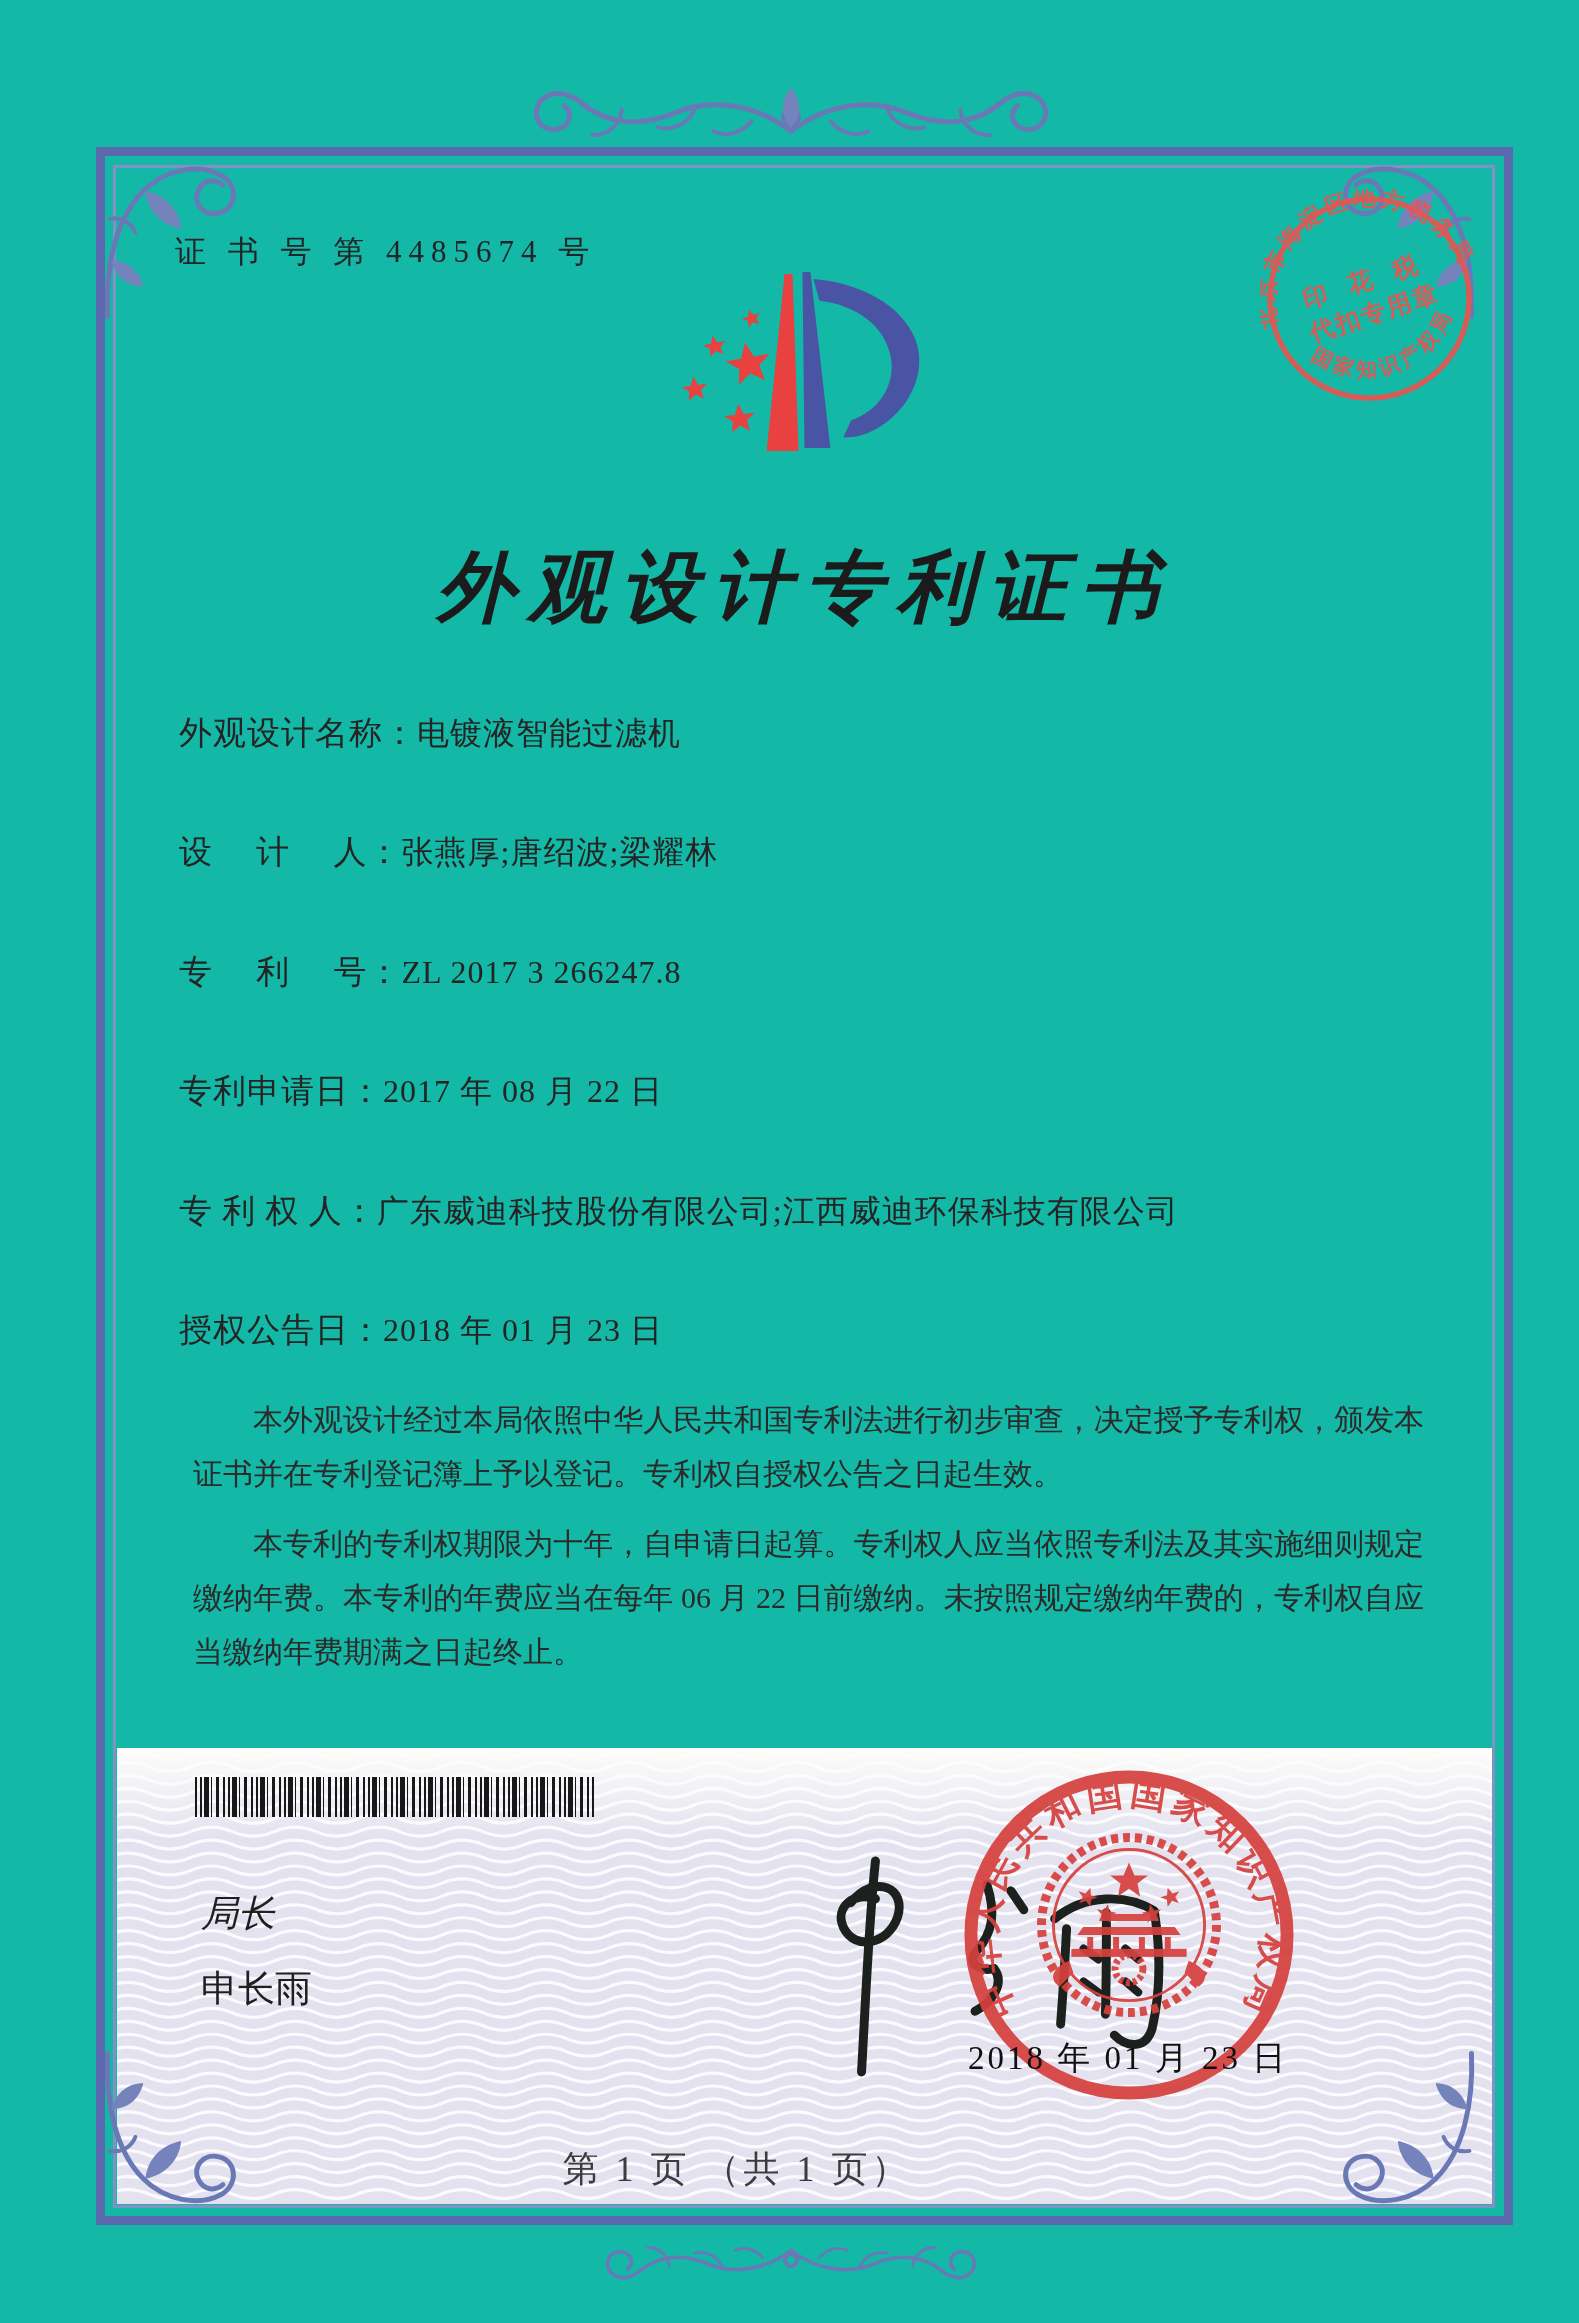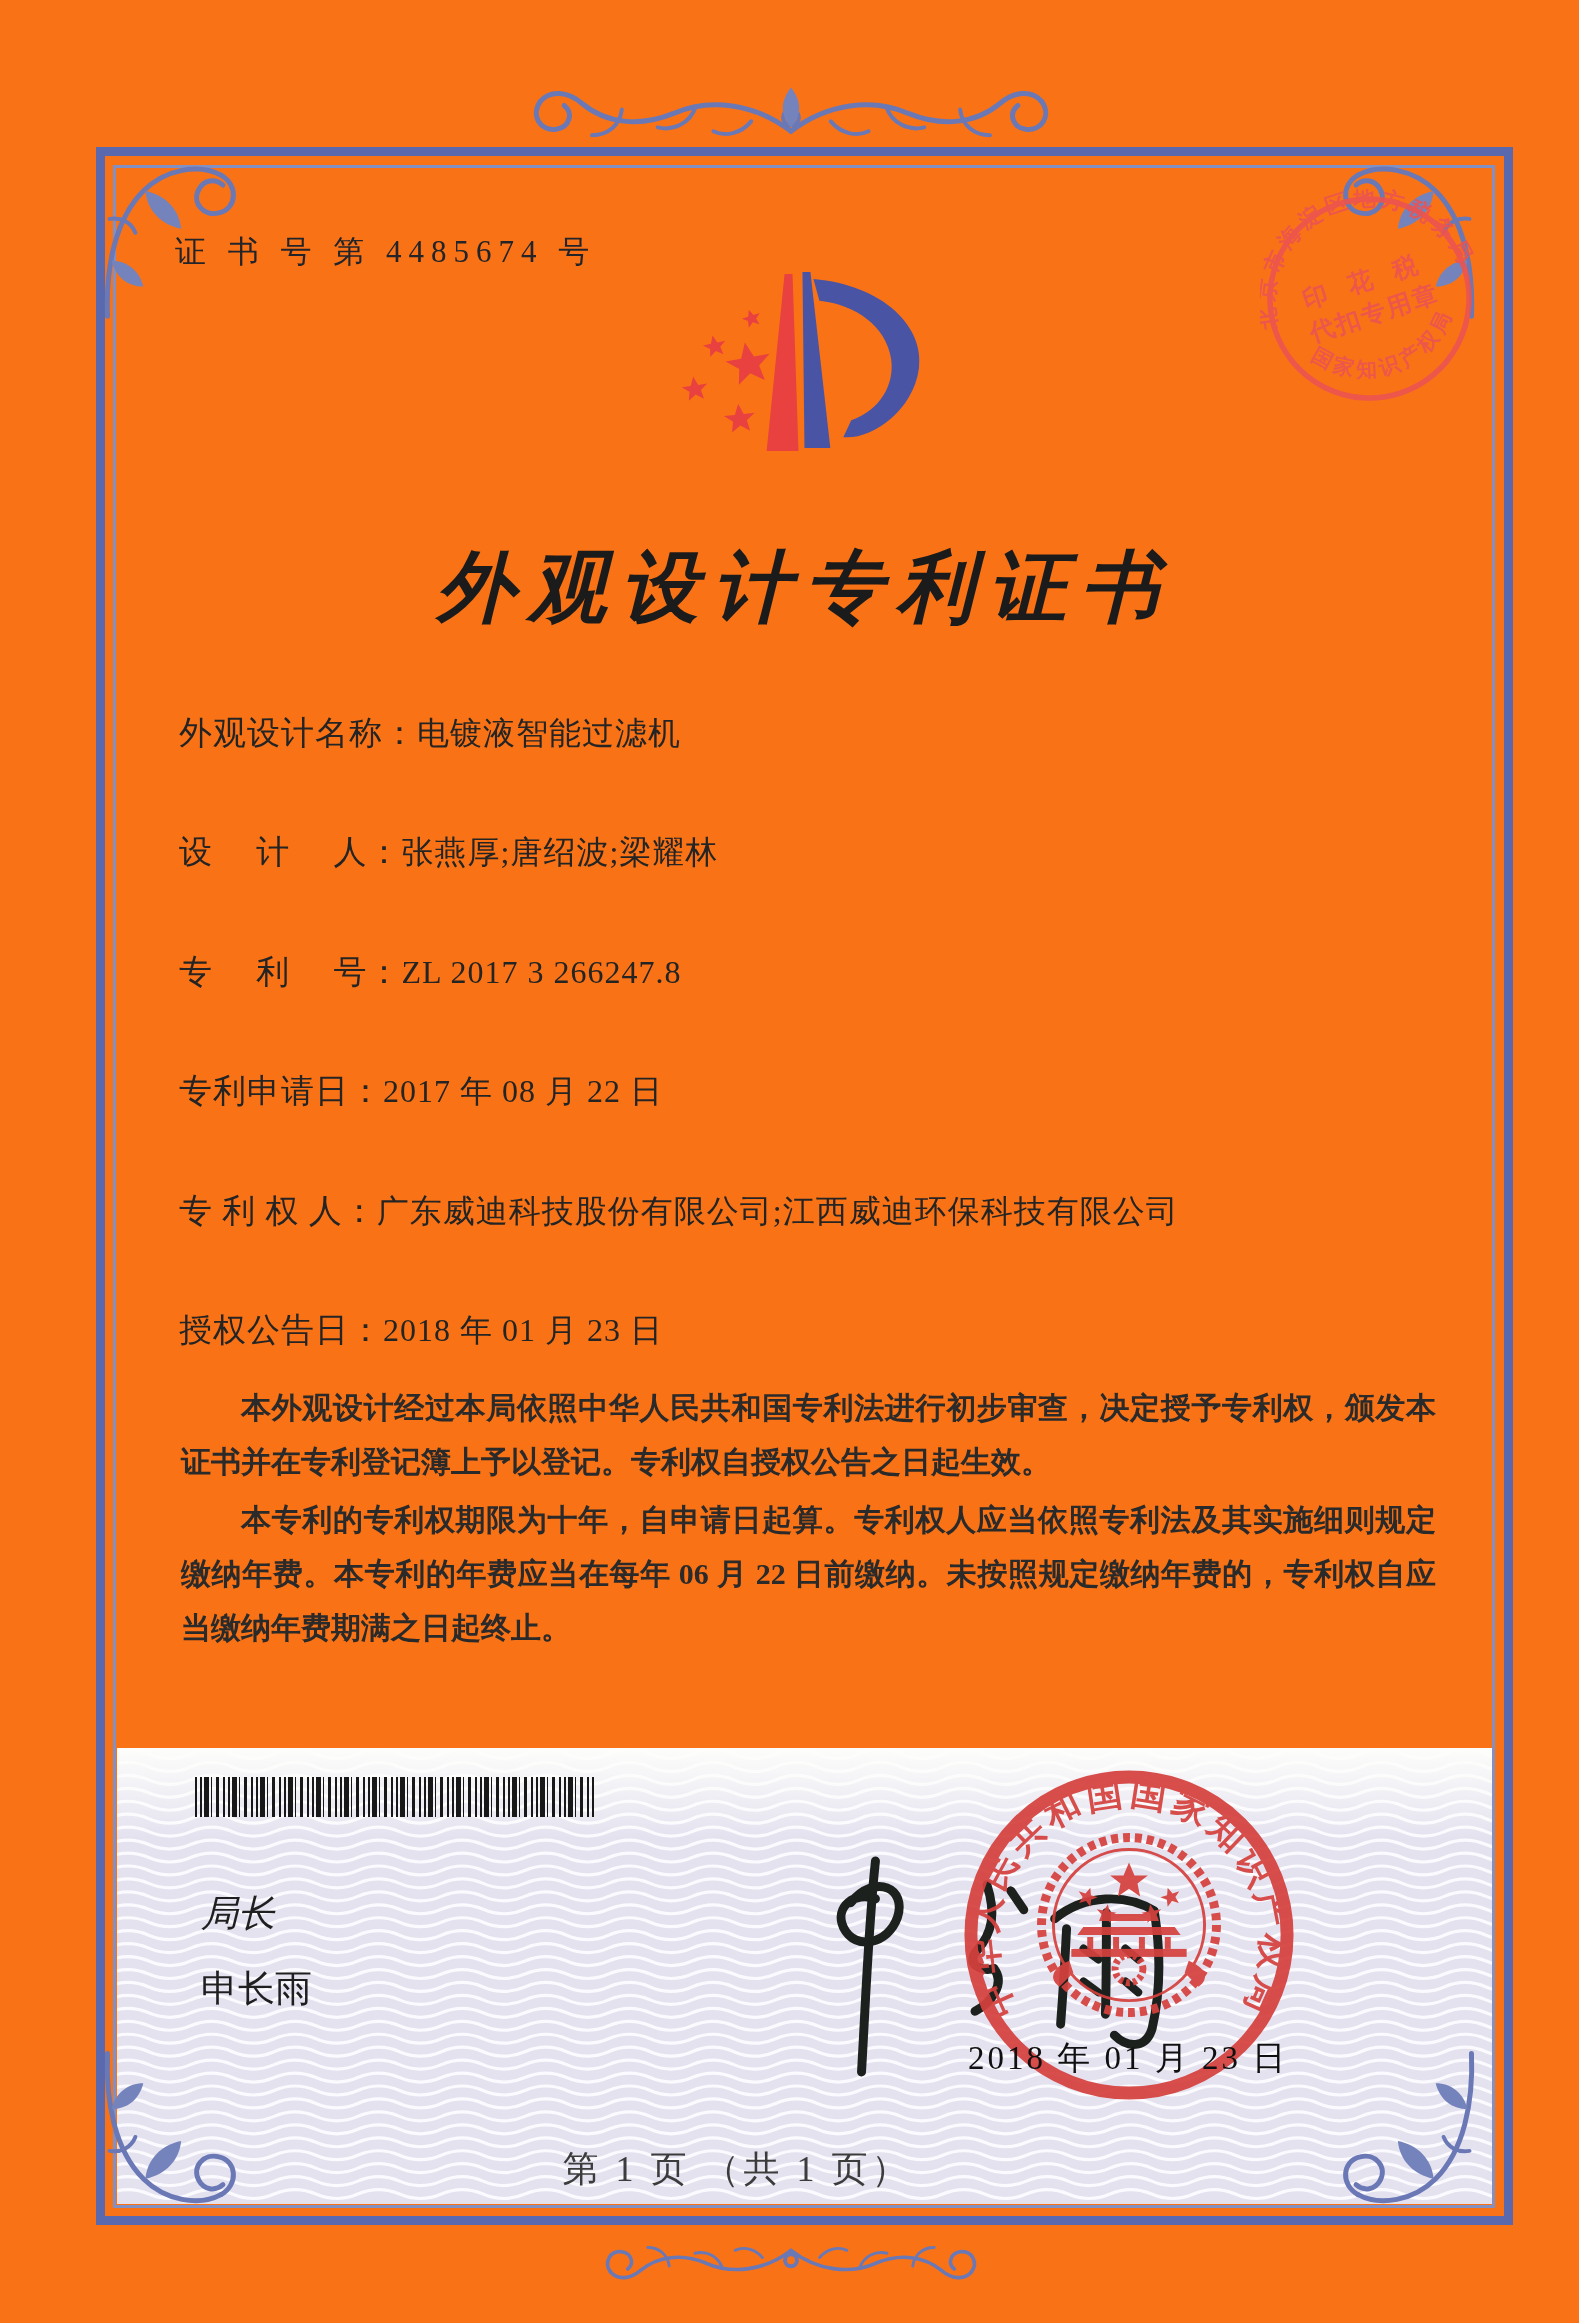--- a/index.html
+++ b/index.html
@@ -1,18 +1,18 @@
 <!DOCTYPE html>
 <html><head>
 <meta charset="utf-8">
 <style>
   html,body{margin:0;padding:0;background:#ededed;}
   .page{
     position:relative;width:1579px;height:2323px;margin:0 auto;
-    background:#f97316;overflow:hidden;
+    background:#14b8a6;overflow:hidden;
     font-family:"Liberation Serif","DejaVu Serif",serif;color:#1c1c1c;
   }
   
   .frame-outer{position:absolute;left:96px;top:147px;right:66px;bottom:98px;
     border:9px solid #5a68ae;pointer-events:none;}
   .frame-inner{position:absolute;left:113px;top:165px;right:84px;bottom:115px;
     border:3px solid #8290c4;pointer-events:none;}
   .ornaments{position:absolute;left:0;top:0;width:1579px;height:2323px;pointer-events:none;}
   
   .waves-wrap{position:absolute;left:117px;top:1748px;width:1375px;height:456px;overflow:hidden;}
@@ -26,21 +26,21 @@
   .title{position:absolute;left:98px;right:68px;top:484px;text-align:center;
     font-size:78px;font-weight:bold;letter-spacing:14px;color:#1b1b1b;font-style:italic;}
   
   .fields{position:absolute;left:179px;top:697px;width:1264px;}
   .field{position:absolute;left:0;font-size:33px;letter-spacing:1px;white-space:nowrap;color:#242424;}
   .field .fvalue{font-size:32px;}
   .f0{top:14px}.f1{top:133px}.f2{top:253px}.f3{top:372px}.f4{top:492px}.f5{top:611px}
   
   .paragraphs{position:absolute;left:177px;right:139px;top:1377px;
     font-size:30px;line-height:54px;text-align:justify;color:#2a2a2a;}
-  .paragraphs p{margin:4px;text-indent:2em;font-weight:bold;}
+  .paragraphs p{margin:16px;text-indent:2em;}
   
   .barcode{position:absolute;left:195px;top:1777px;width:400px;height:40px;
     background:repeating-linear-gradient(90deg,
       #181818 0 2px,rgba(0,0,0,0) 2px 5px,
       #181818 5px 7px,rgba(0,0,0,0) 7px 9px,
       #181818 9px 14px,rgba(0,0,0,0) 14px 16px,
       #181818 16px 17px,rgba(0,0,0,0) 17px 21px,
       #181818 21px 24px,rgba(0,0,0,0) 24px 28px);}
   .director-title{position:absolute;left:201px;top:1889px;font-size:37px;font-weight:500;
     font-family:"Liberation Sans","DejaVu Sans",sans-serif;color:#1f1f1f;font-style:italic;}

